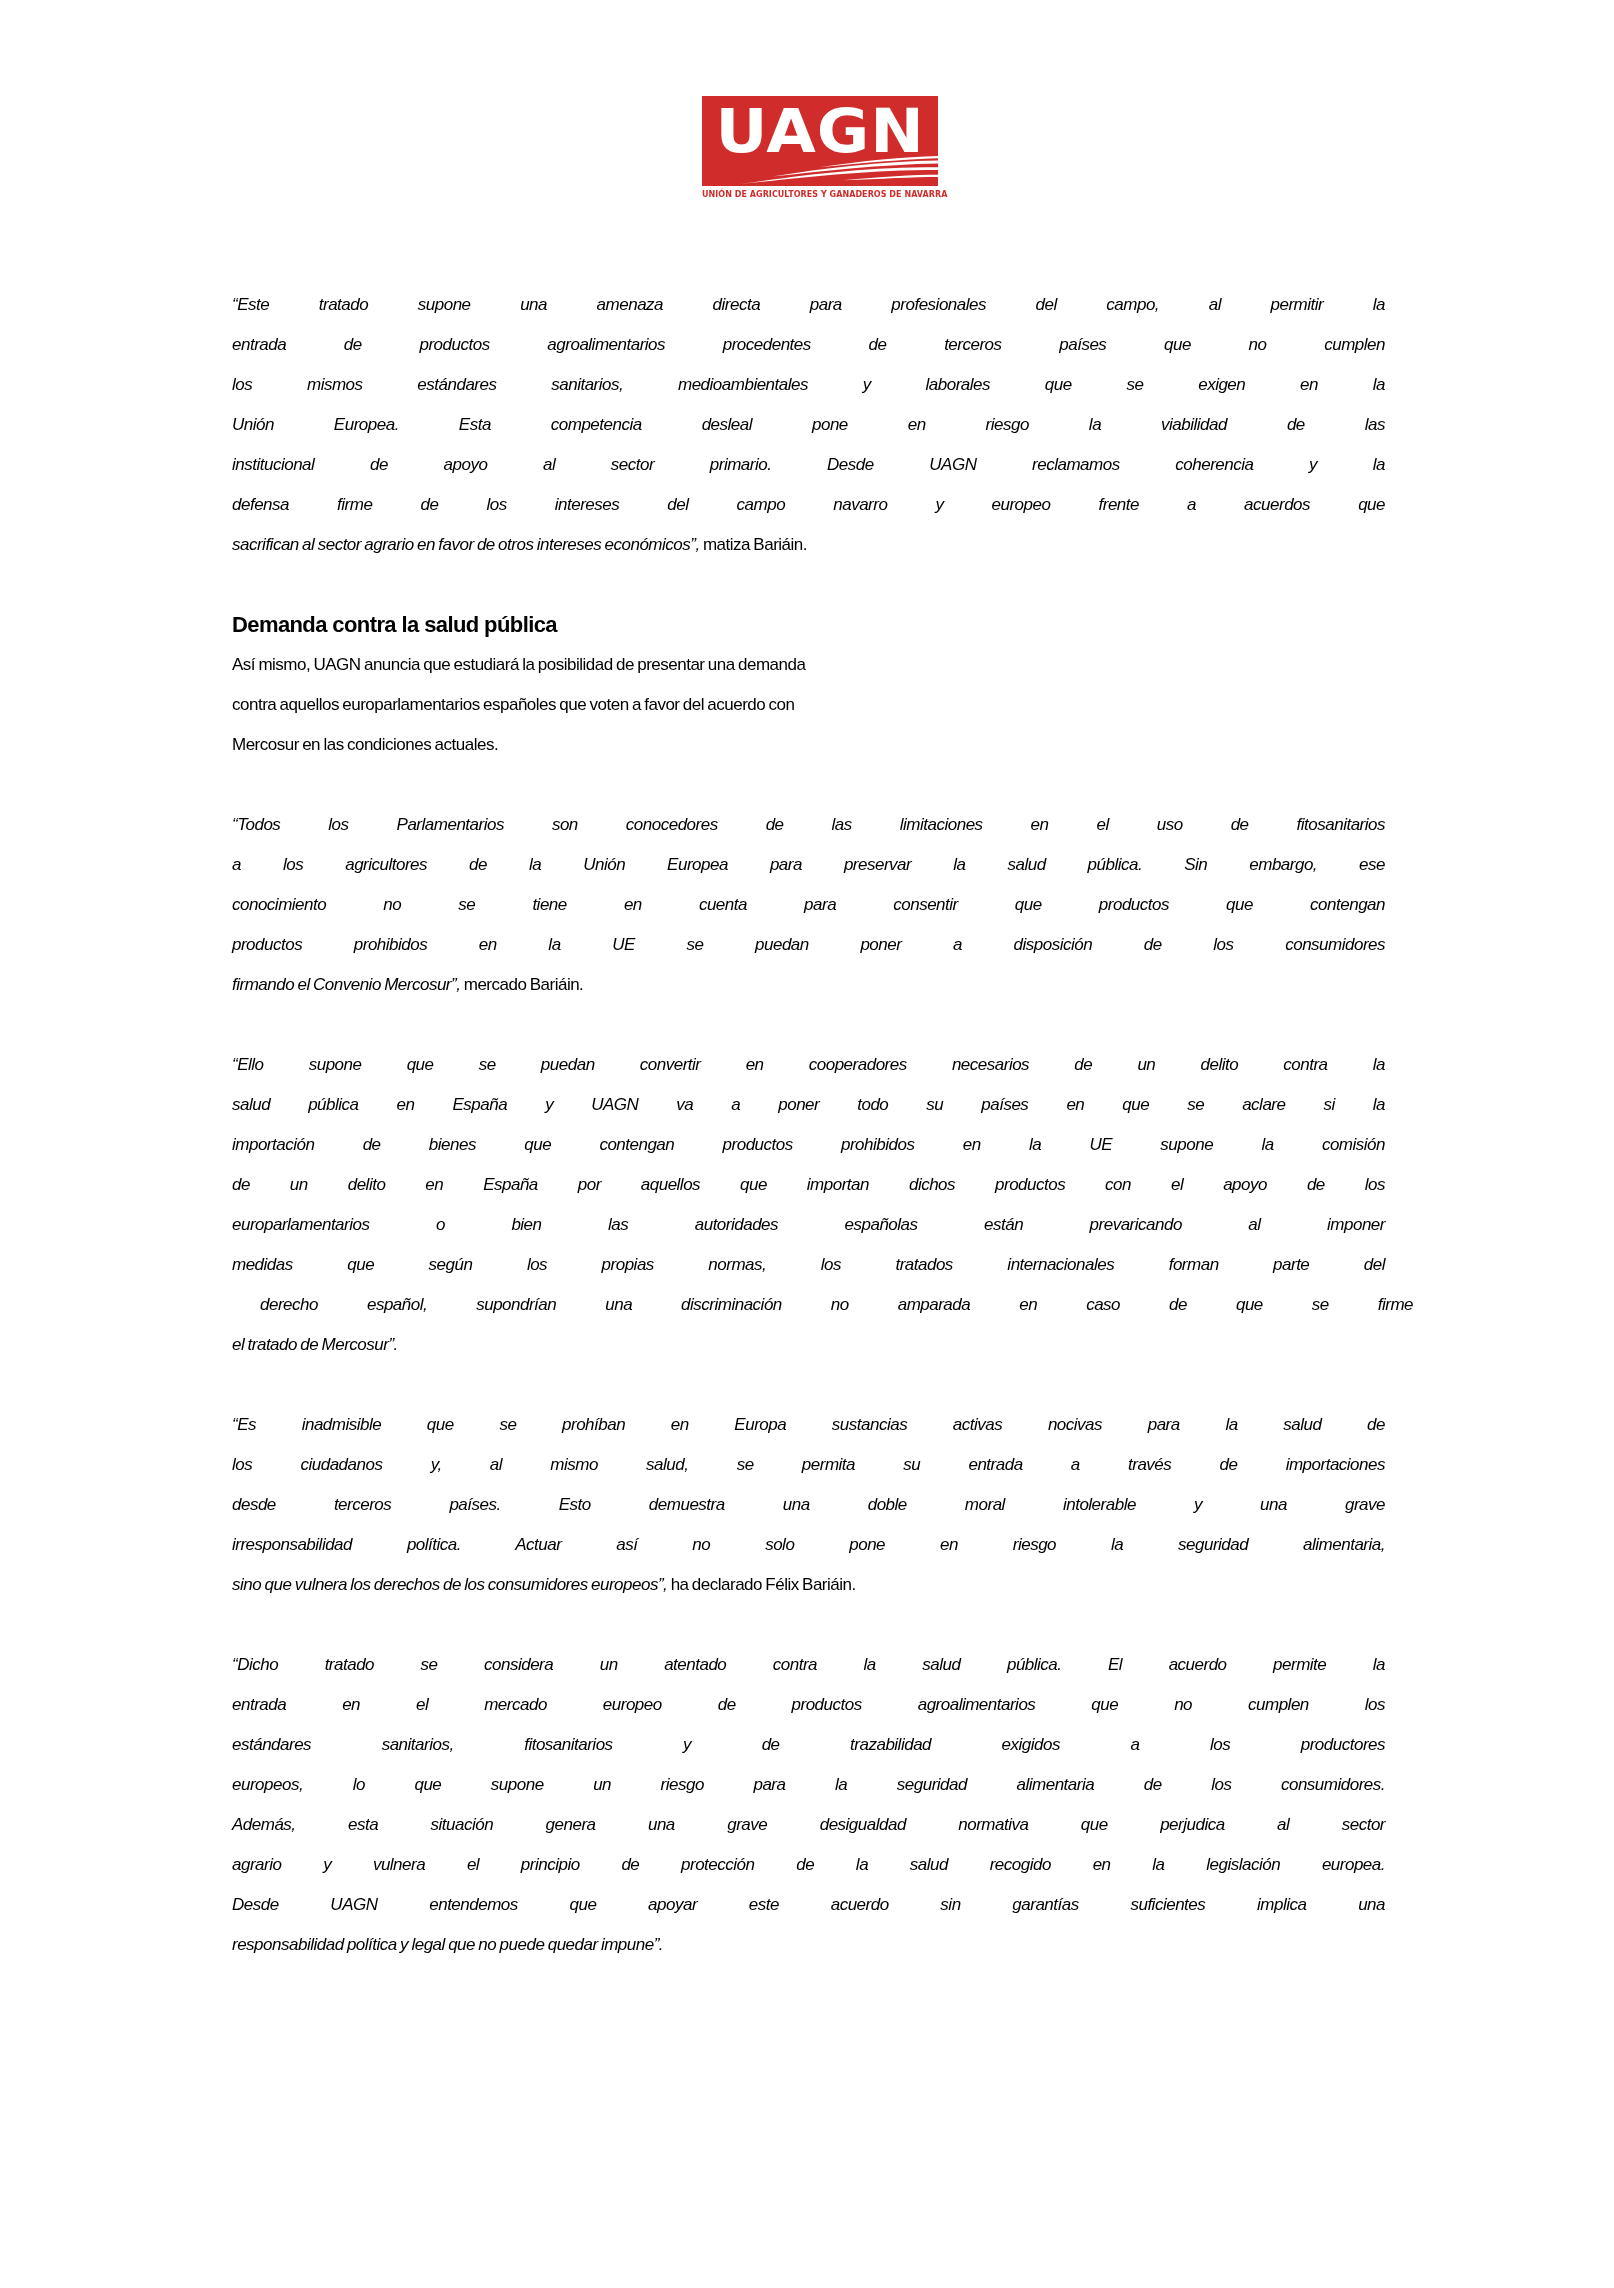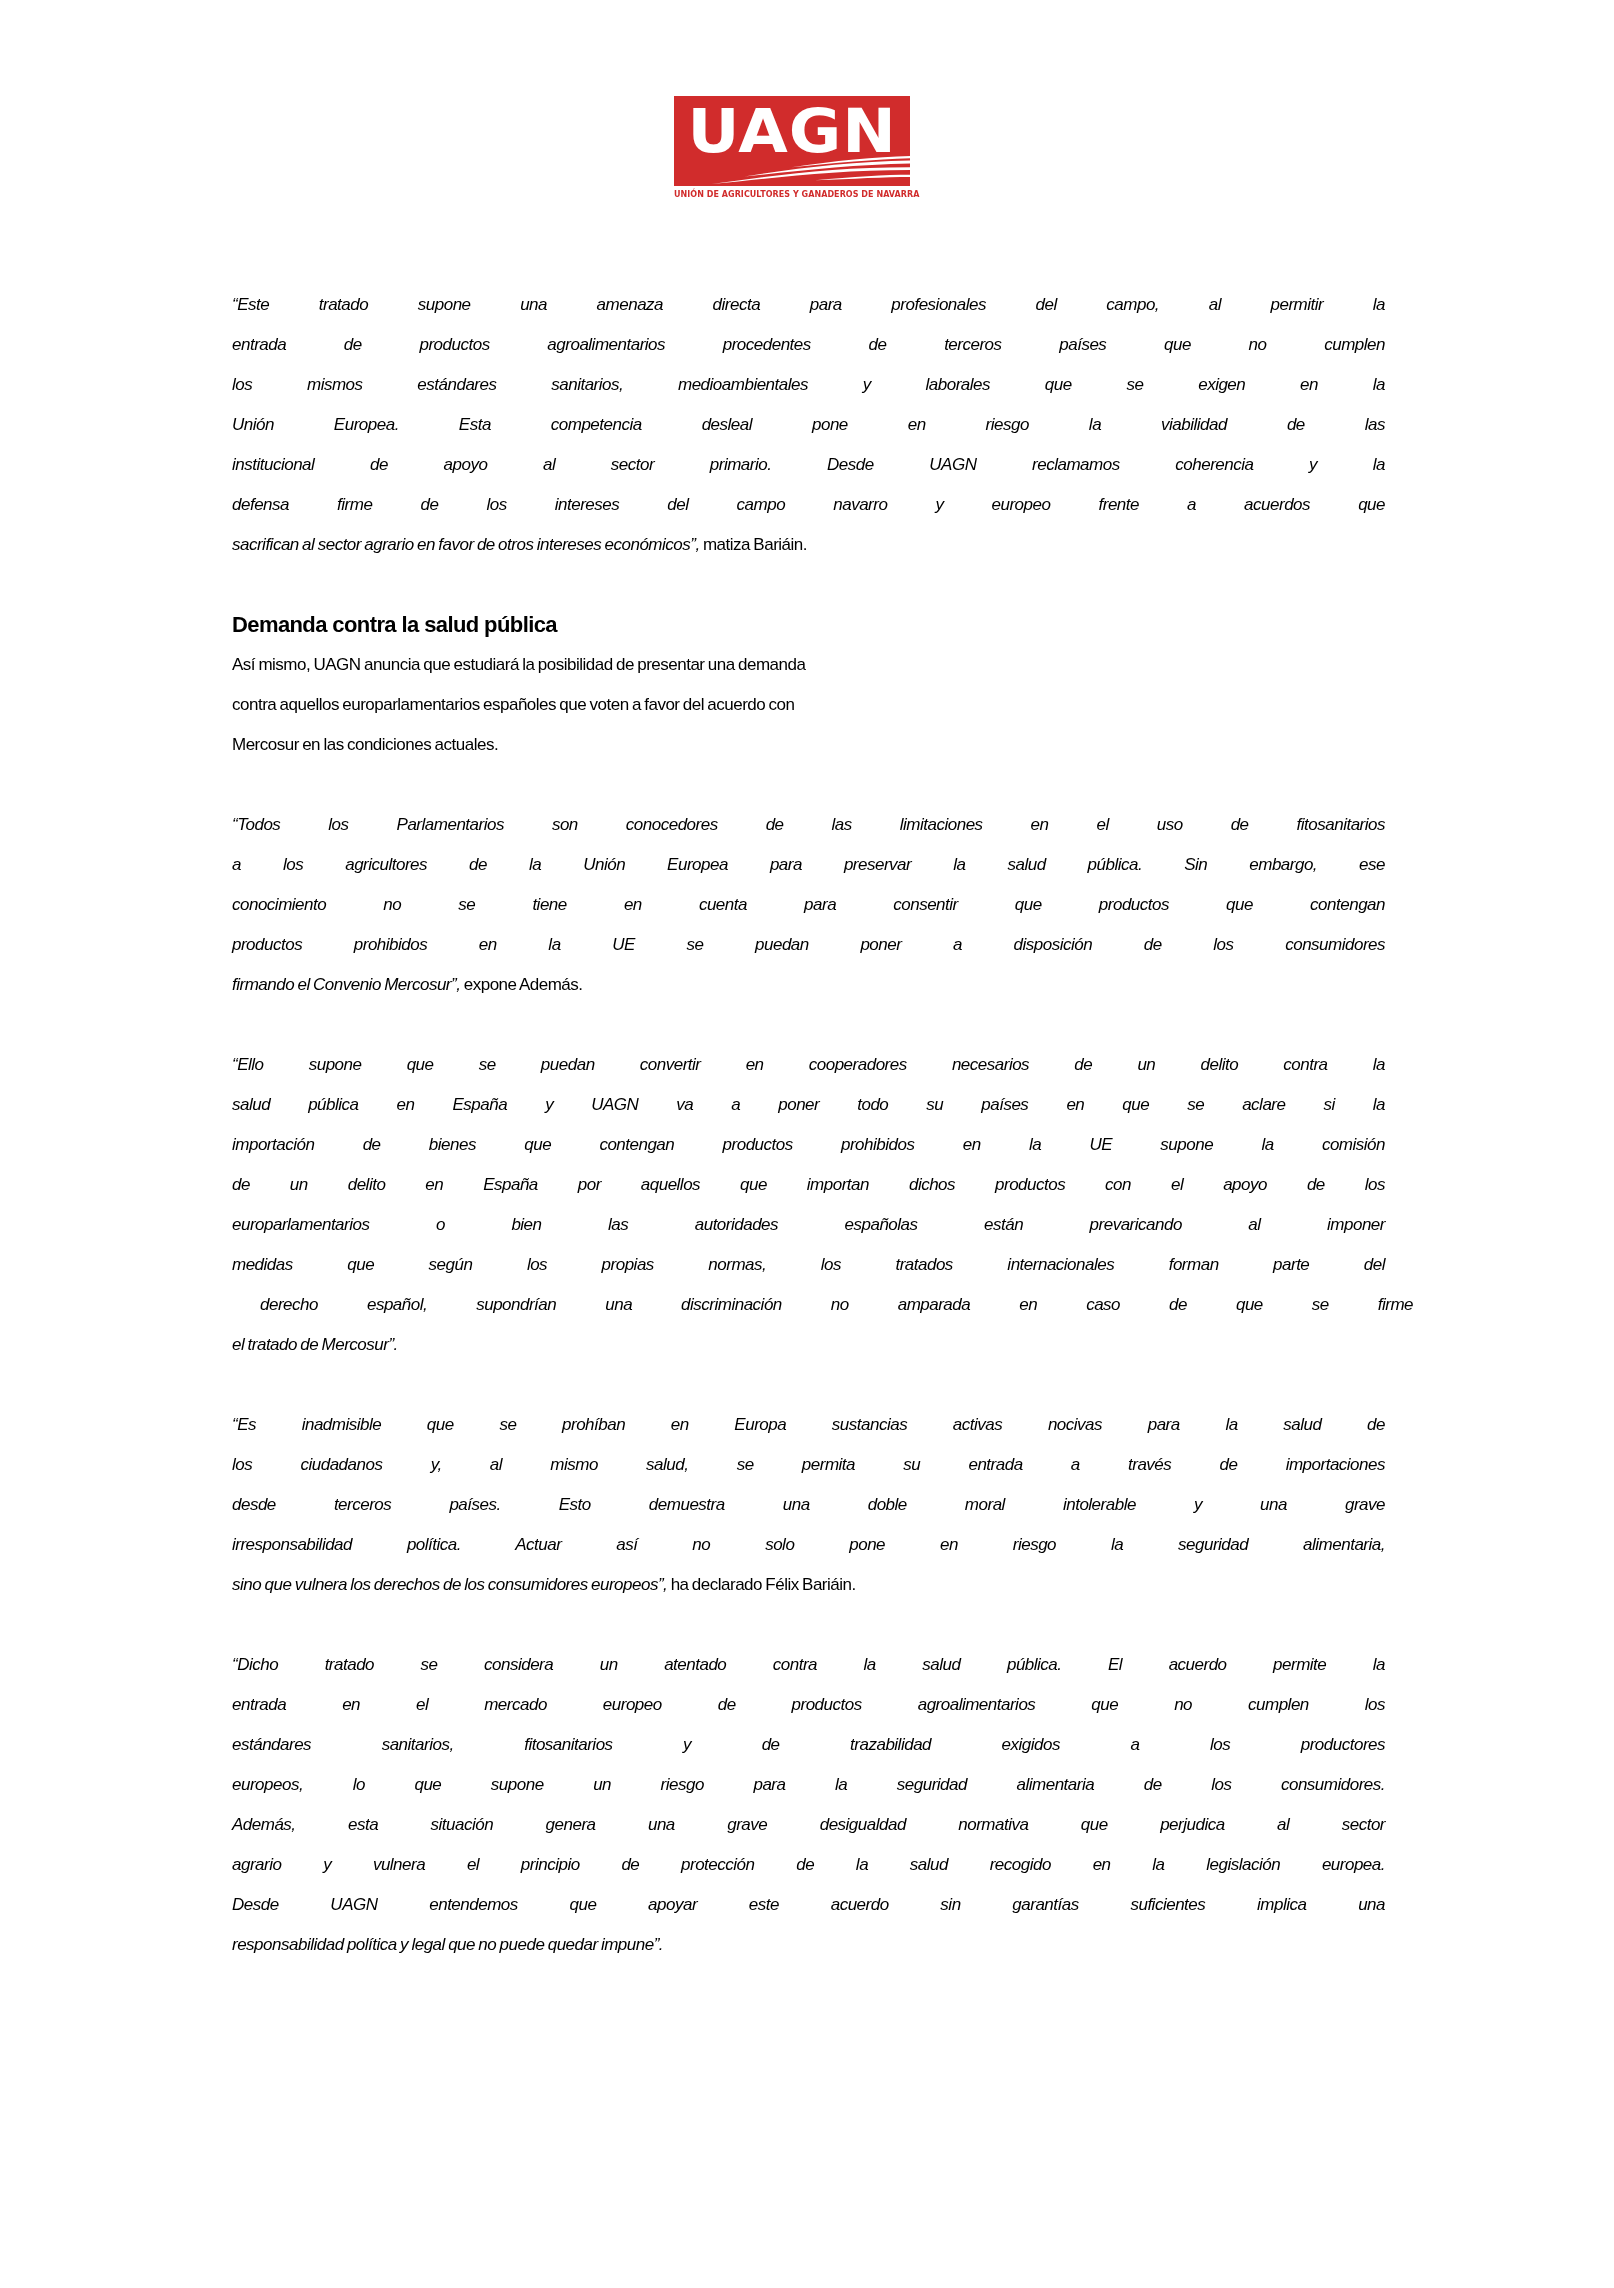--- a/index.html
+++ b/index.html
@@ -1,18 +1,18 @@
 <!DOCTYPE html>
 <html style="font-size:15px"><head>
 <meta charset="utf-8">
 <style>
   html, body { margin: 0; padding: 0; background: #ffffff; }
   body { width: 1615px; height: 2288px; position: relative; overflow: hidden;
          font-family: "Liberation Sans", sans-serif; color: #000; }
-  .logo { position: absolute; left: 674px; top: 96px; width: 236px; }
+  .logo { position: absolute; left: 702px; top: 96px; width: 236px; }
   .logo-box { position: relative; width: 236px; height: 90px; background: #d12c2c; overflow: hidden; }
   .logo-letters { position: absolute; left: 7.5px; top: 4.7px; width: 221px; text-align: center;
                   font-family: "DejaVu Sans", sans-serif; font-weight: 900; font-size: 64px;
                   line-height: 60px; color: #fff; letter-spacing: 0.9px; transform: scaleY(0.95); }
   .logo-waves { position: absolute; left: 0; bottom: 0; width: 236px; height: 32px; }
   .logo-sub { margin-top: 3.8px; font-family: "DejaVu Sans", sans-serif; font-weight: bold;
               font-size: 8px; color: #d12c2c; white-space: nowrap; letter-spacing: 0.05px; }
   .content { position: absolute; left: 232px; top: 285px; width: 1153px; }
   .para { margin: 0 0 40px 0; }
   .line { display: block; height: 40px; line-height: 40px; font-size: 17px; letter-spacing: -0.5px;
@@ -56,21 +56,21 @@
     <span class="line" style="text-align: left; text-align-last: left; white-space: nowrap; display: block; width: 1153px;">Así mismo, UAGN anuncia que estudiará la posibilidad de presentar una demanda</span>
     <span class="line" style="text-align: left; text-align-last: left; white-space: nowrap; display: block; width: 1153px;">contra aquellos europarlamentarios españoles que voten a favor del acuerdo con</span>
     <span class="line last" style="white-space: nowrap; display: block; width: 1153px;">Mercosur en las condiciones actuales.</span>
   </div>
 
   <div class="para it">
     <span class="line" style="white-space: normal; display: block; width: 1153px;">“Todos los Parlamentarios son conocedores de las limitaciones en el uso de fitosanitarios</span>
     <span class="line" style="white-space: normal; display: block; width: 1153px;">a los agricultores de la Unión Europea para preservar la salud pública. Sin embargo, ese</span>
     <span class="line" style="white-space: normal; display: block; width: 1153px;">conocimiento no se tiene en cuenta para consentir que productos que contengan</span>
     <span class="line" style="white-space: normal; display: block; width: 1153px;">productos prohibidos en la UE se puedan poner a disposición de los consumidores</span>
-    <span class="line last" style="white-space: nowrap; display: block; width: 1153px;"><span>firmando el Convenio Mercosur”,</span><span style="font-style:normal"> expone Además.</span></span>
+    <span class="line last" style="white-space: nowrap; display: block; width: 1153px;"><span>firmando el Convenio Mercosur”,</span><span style="font-style:normal"> mercado Bariáin.</span></span>
   </div>
 
   <div class="para it">
     <span class="line" style="white-space: normal; display: block; width: 1153px;">“Ello supone que se puedan convertir en cooperadores necesarios de un delito contra la</span>
     <span class="line" style="white-space: normal; display: block; width: 1153px;">salud pública en España y UAGN va a poner todo su países en que se aclare si la</span>
     <span class="line" style="white-space: normal; display: block; width: 1153px;">importación de bienes que contengan productos prohibidos en la UE supone la comisión</span>
     <span class="line" style="white-space: normal; display: block; width: 1153px;">de un delito en España por aquellos que importan dichos productos con el apoyo de los</span>
     <span class="line" style="white-space: normal; display: block; width: 1153px;">europarlamentarios o bien las autoridades españolas están prevaricando al imponer</span>
     <span class="line" style="white-space: normal; display: block; width: 1153px;">medidas que según los propias normas, los tratados internacionales forman parte del</span>
     <span class="line" style="white-space: normal; display: block; width: 1153px; margin-left: 28px;">derecho español, supondrían una discriminación no amparada en caso de que se firme</span>

